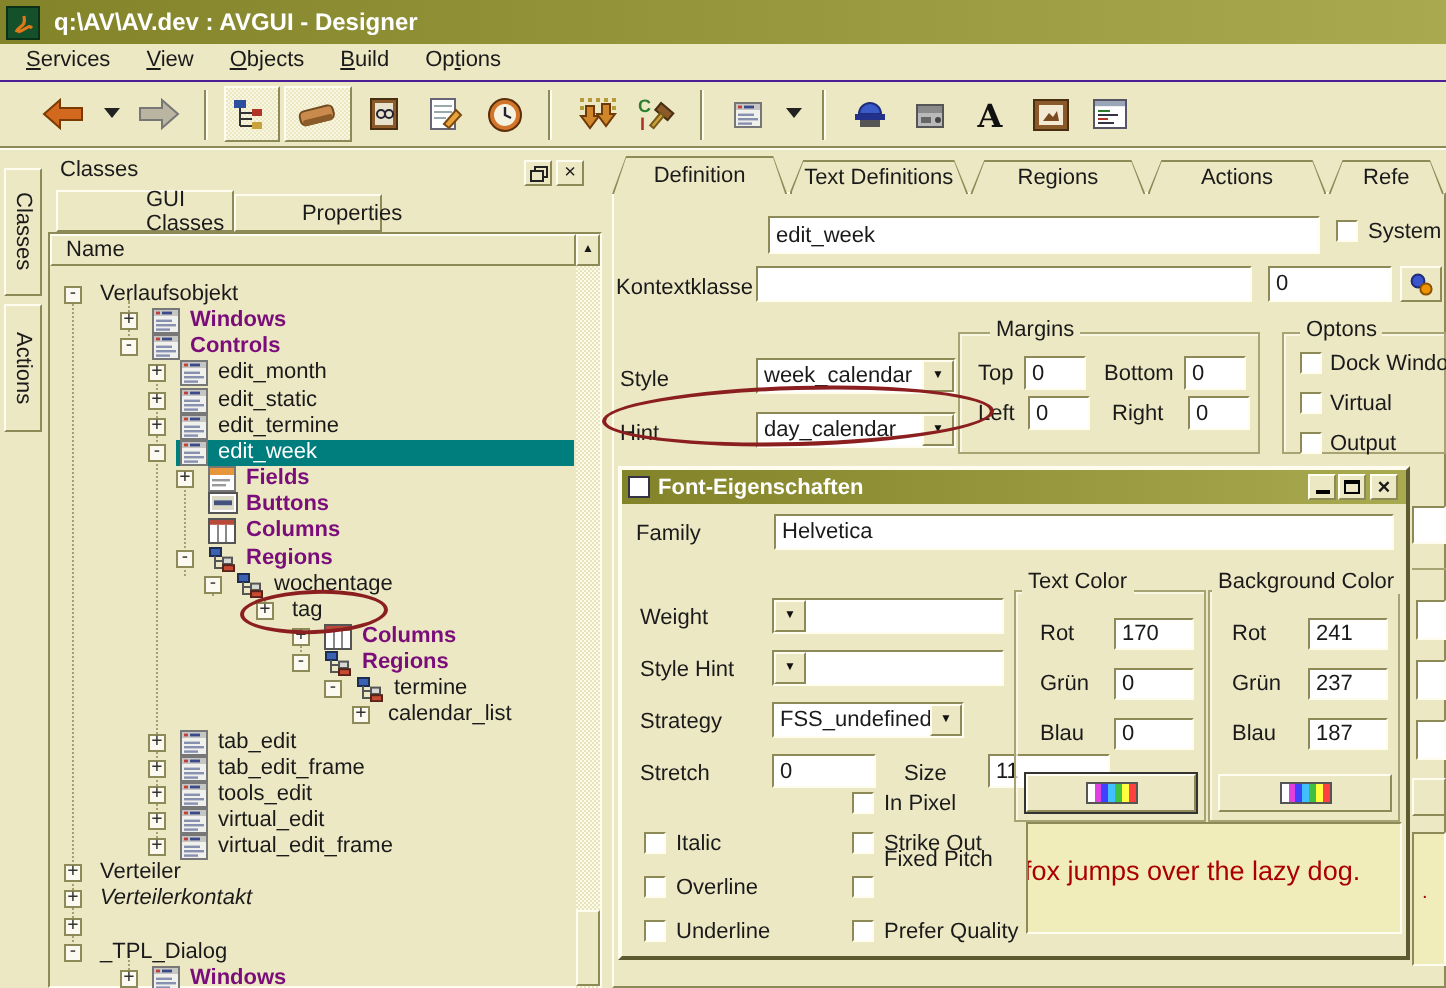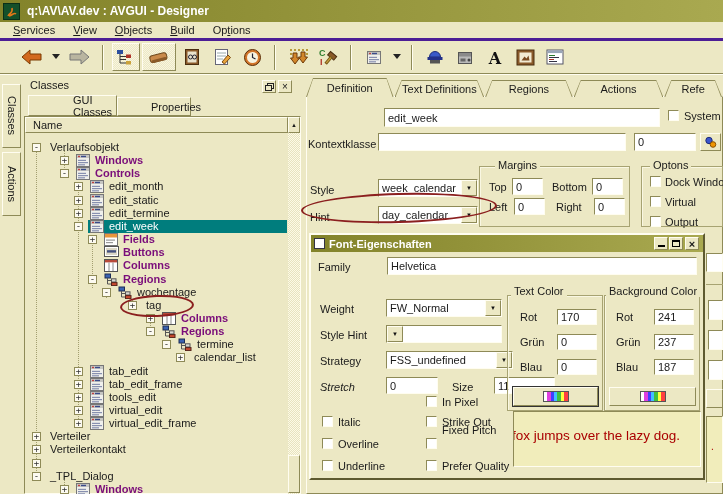--- a/index.html
+++ b/index.html
@@ -16,21 +16,21 @@
   .field{border:1px solid;border-color:var(--dark) var(--light) var(--light) var(--dark);background:#fff;font-size:11px;padding:0 3px;display:flex;align-items:center;white-space:nowrap;overflow:hidden;}
   .groupbox{border:1px solid #a7a372;box-shadow:1px 1px 0 rgba(255,253,240,.7) inset;}
   .grouptitle{background:var(--bg);padding:0 3px;white-space:nowrap;}
   .cb{width:11px;height:11px;border:1px solid;border-color:var(--dark) var(--light) var(--light) var(--dark);background:#fff;}
   .lbl{white-space:nowrap;}
   
   #titlebar{left:0;top:0;width:723px;height:22px;background:linear-gradient(90deg,var(--olive1),var(--olive2));display:flex;align-items:center;}
   #title-text{color:#fff;font-weight:bold;font-size:12px;margin-left:7px;white-space:nowrap;}
   #app-icon{width:17px;height:17px;margin-left:3px;background:#14502a;border:1px solid #0a3018;display:flex;align-items:center;justify-content:center;}
   
-  #menubar{left:0;top:22px;width:723px;height:19px;display:flex;align-items:flex-start;padding-left:4px;border-bottom:3px solid #4c1d95;}
+  #menubar{left:0;top:22px;width:723px;height:19px;display:flex;align-items:flex-start;padding-left:4px;border-bottom:1px solid #4c1d95;}
   .menu-item{padding:2px 9px;}
   .menu-item u{text-decoration:underline;}
   
   #toolbar{left:0;top:41px;width:723px;height:33px;display:flex;align-items:center;padding-left:16px;border-bottom:1px solid var(--dark);box-shadow:0 1px 0 var(--light);}
   .tbtn{height:28px;display:flex;align-items:center;justify-content:center;margin:0 1px;}
   .tbtn.toggled{border:1px solid;border-color:var(--light) var(--dark) var(--dark) var(--light);background-image:linear-gradient(45deg,#f8f5e0 25%,transparent 25%,transparent 75%,#f8f5e0 75%),linear-gradient(45deg,#f8f5e0 25%,transparent 25%,transparent 75%,#f8f5e0 75%);background-size:2px 2px;background-position:0 0,1px 1px;background-color:#ece8c4;}
   .tsep{width:2px;height:25px;border-left:1px solid var(--dark);border-right:1px solid var(--light);margin:0 7px;}
   
   .vtab{left:2px;width:19px;background:var(--bg);border:1px solid;border-color:var(--light) var(--dark) var(--dark) var(--light);writing-mode:vertical-rl;display:flex;align-items:center;justify-content:center;font-size:11px;padding:4px 0;}
   
@@ -382,34 +382,33 @@
   </div>
 <div class="abs raised win-btn dz" style="left:685px;top:237px;align-items:center;font-size:11px;">×</div>
 
 <div class="abs lbl dz" style="left:318px;top:261px;">Family</div>
 <div class="abs field dz" style="left:387px;top:257px;width:310px;height:18px;">
     <span>Helvetica</span>
   </div>
 
 <div class="abs lbl dz" style="left:320px;top:303px;">Weight</div>
 <div class="abs combo dz" style="left:386px;top:299px;width:116px;height:18px;">
-    <span class="ctext">FW_Normal</span>
     <span class="carrow">▼</span>
   </div>
 <div class="abs lbl dz" style="left:320px;top:329px;">Style Hint</div>
 <div class="abs combo dz" style="left:386px;top:325px;width:116px;height:18px;">
     <span class="carrow">▼</span>
   </div>
 <div class="abs lbl dz" style="left:320px;top:355px;">Strategy</div>
-<div class="abs combo dz" style="left:386px;top:351px;width:127px;height:18px;">
+<div class="abs combo dz" style="left:386px;top:351px;width:96px;height:18px;">
     <span class="ctext">FSS_undefined</span>
     <span class="carrow">▼</span>
   </div>
 
-<div class="abs lbl dz" style="left:320px;top:381px;font-style:italic;">Stretch</div>
+<div class="abs lbl dz" style="left:320px;top:381px;">Stretch</div>
 <div class="abs field dz" style="left:386px;top:377px;width:52px;height:17px;">
     <span>0</span>
   </div>
 <div class="abs lbl dz" style="left:452px;top:381px;">Size</div>
 <div class="abs field dz" style="left:494px;top:377px;width:61px;height:17px;">
     <span>11</span>
   </div>
 <div class="abs cb dz" style="left:426px;top:396px;"></div>
 <div class="abs lbl dz" style="left:442px;top:396px;">In Pixel</div>
 
@@ -684,21 +683,21 @@
         <rect x="2" y="10.2" width="7" height="1.2" fill="#8890b0"></rect>
       </svg></div>
     <div class="tlabel" style="left: 82px;">virtual_edit_frame</div>
   </div>
 <div class="tree-row" style="top: 430px;">
     <div class="ebox" style="left: 7px;">+</div>
     <div class="tlabel" style="left: 23px;">Verteiler</div>
   </div>
 <div class="tree-row" style="top: 443px;">
     <div class="ebox" style="left: 7px;">+</div>
-    <div class="tlabel" style="left: 23px;">Verteilerkontakt</div>
+    <div class="tlabel" style="left: 23px; font-style: italic;">Verteilerkontakt</div>
   </div>
 <div class="tree-row" style="top: 457px;">
     <div class="ebox" style="left: 7px;">+</div>
     <div class="tlabel" style="left: 23px; margin-top: 40px;">Zugriffsrecht</div>
   </div>
 <div class="tree-row" style="top: 470px;">
     <div class="ebox" style="left: 7px;">-</div>
     <div class="tlabel" style="left: 23px;">_TPL_Dialog</div>
   </div>
 <div class="tree-row cat" style="top: 483px;">

